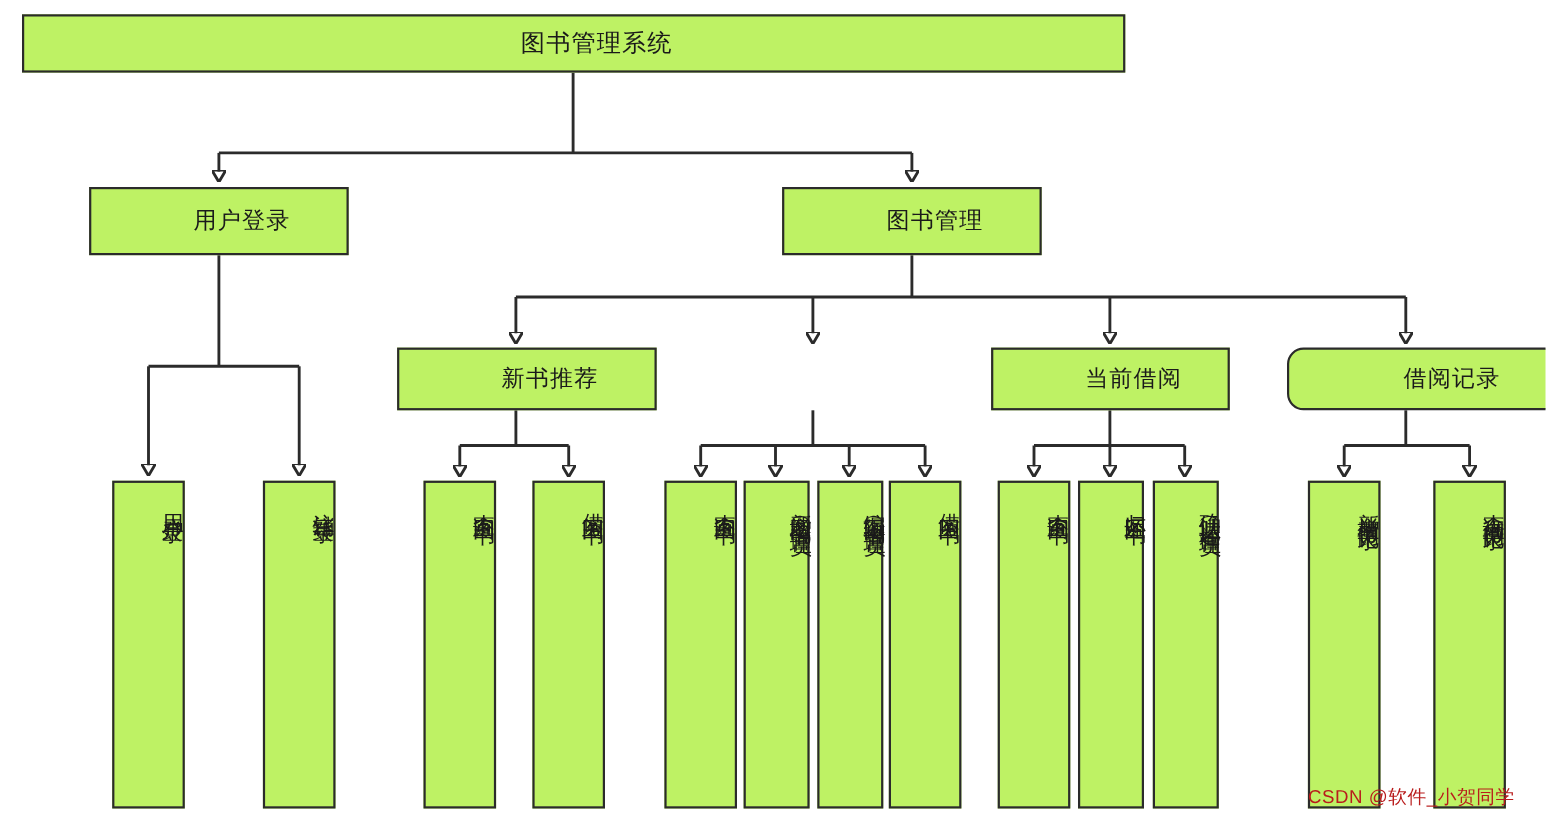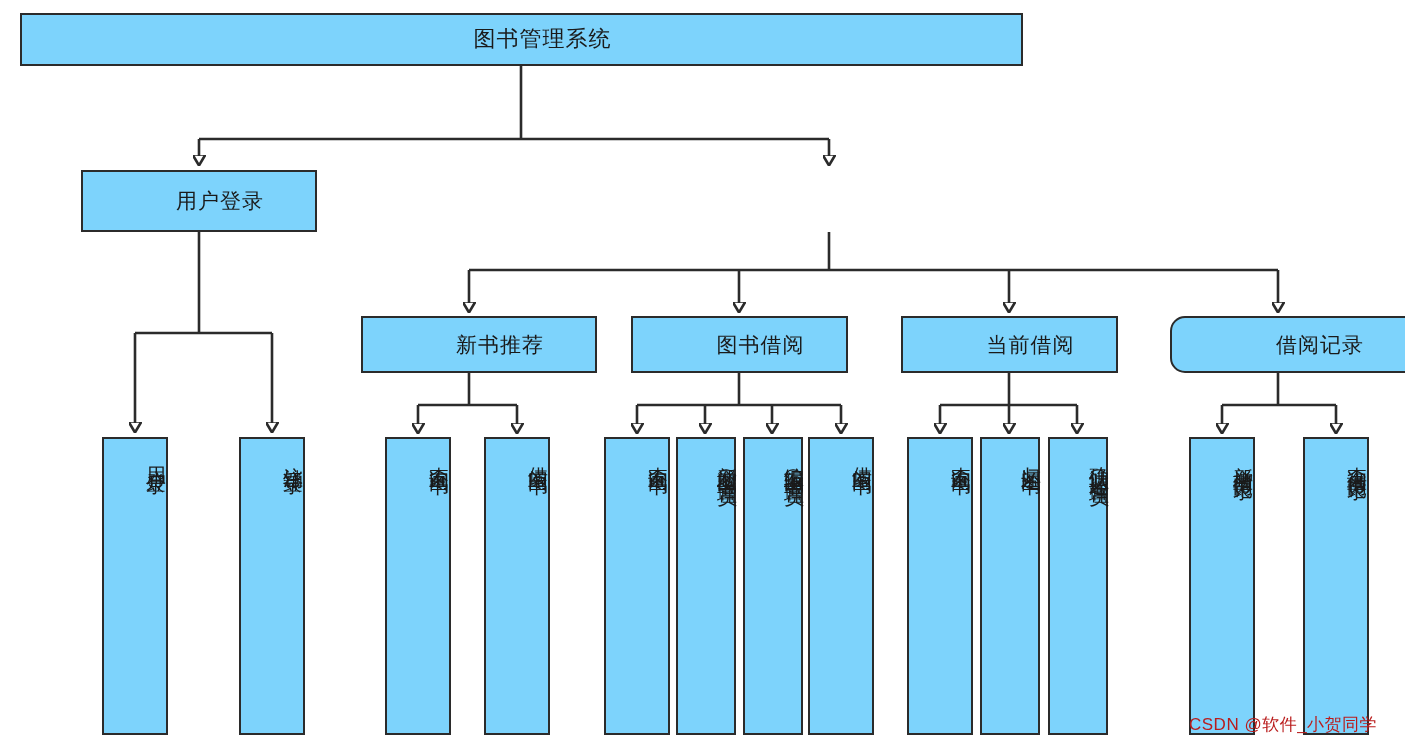--- a/index.html
+++ b/index.html
@@ -8,21 +8,21 @@
     width:1405px;height:747px;
     background:#ffffff;
     font-family:"Liberation Sans","DejaVu Sans",sans-serif;
     overflow:hidden;
     position:relative;
   }
   #canvas{position:absolute;left:0;top:0;width:1405px;height:747px;}
   .node{
     position:absolute;
     box-sizing:border-box;
-    background:#7dd3fc;
+    background:#bef264;
     border:2px solid #2b2b2b;
     display:flex;
     align-items:center;
     justify-content:center;
     color:#1a1a1a;
     padding-left:42px;
   }
   
   .h-node{
     font-size:21px;
@@ -110,26 +110,26 @@
     <line x1="1336" y1="405" x2="1336" y2="424" marker-end="url(#arw)"></line>
   </svg>
 
   <div class="node h-node root" style="left:20px;top:13px;width:1003px;height:53px;">
     <span>图书管理系统</span>
   </div>
 
   <div class="node h-node" style="left:81px;top:170px;width:236px;height:62px;">
     <span>用户登录</span>
   </div>
+  <div class="node h-node" style="left:711px;top:170px;width:236px;height:62px;">
+    <span>图书管理</span>
+  </div>
 
   <div class="node h-node" style="left:361px;top:316px;width:236px;height:57px;">
     <span>新书推荐</span>
-  </div>
-  <div class="node h-node" style="left:631px;top:316px;width:217px;height:57px;">
-    <span>图书借阅</span>
   </div>
   <div class="node h-node" style="left:901px;top:316px;width:217px;height:57px;">
     <span>当前借阅</span>
   </div>
   <div class="node h-node" style="left:1170px;top:316px;width:258px;height:57px;border-radius:15px;">
     <span>借阅记录</span>
   </div>
 
   <div class="node v-node" style="left:102px;top:437px;width:66px;height:298px;">
     <span class="vtext">用户登录</span>

